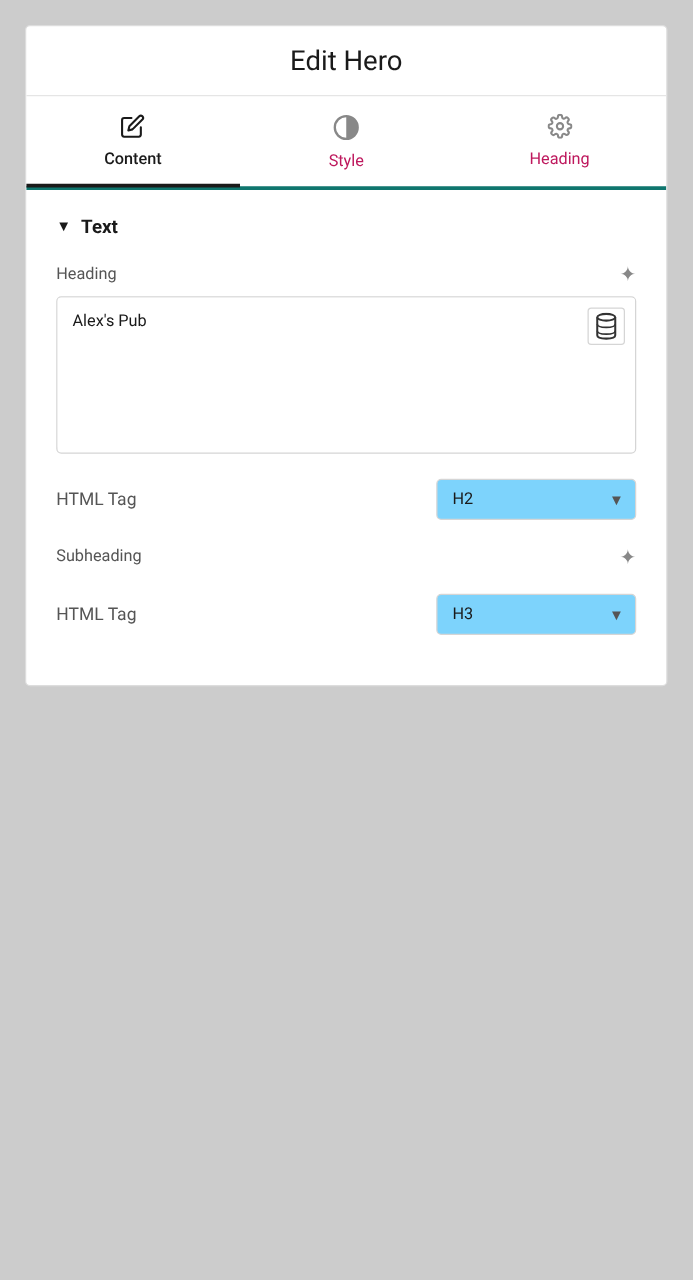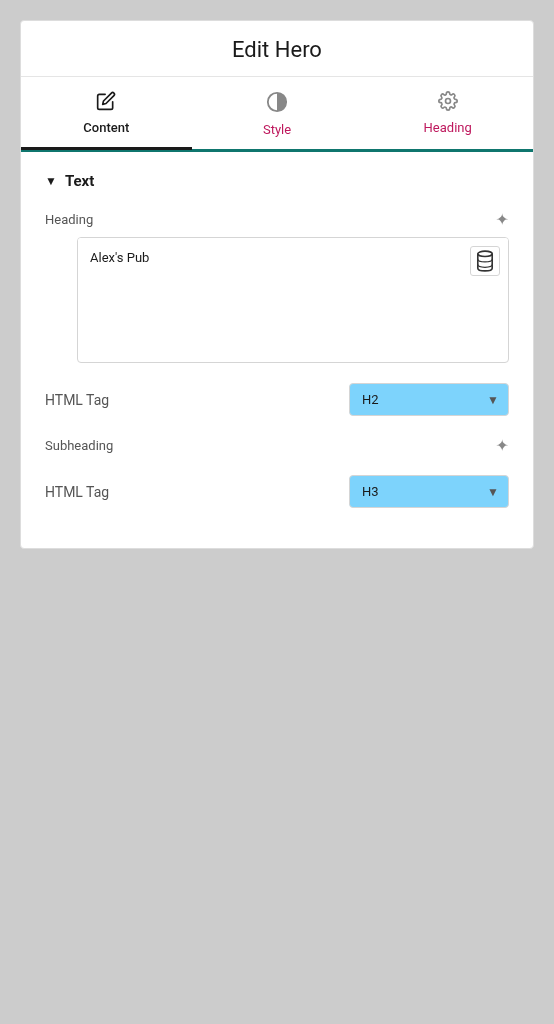--- a/index.html
+++ b/index.html
@@ -109,21 +109,20 @@
       font-size: 13px;
       color: #555;
       font-weight: 400;
     }
 
     .textarea-wrapper {
       position: relative;
       border: 1px solid #d5d5d5;
       border-radius: 4px;
       overflow: hidden;
-      margin-left: 32px;
     }
 
     .textarea-wrapper textarea {
       width: 100%;
       height: 120px;
       padding: 10px 44px 10px 12px;
       font-size: 13px;
       color: #1a1a1a;
       border: none;
       outline: none;

